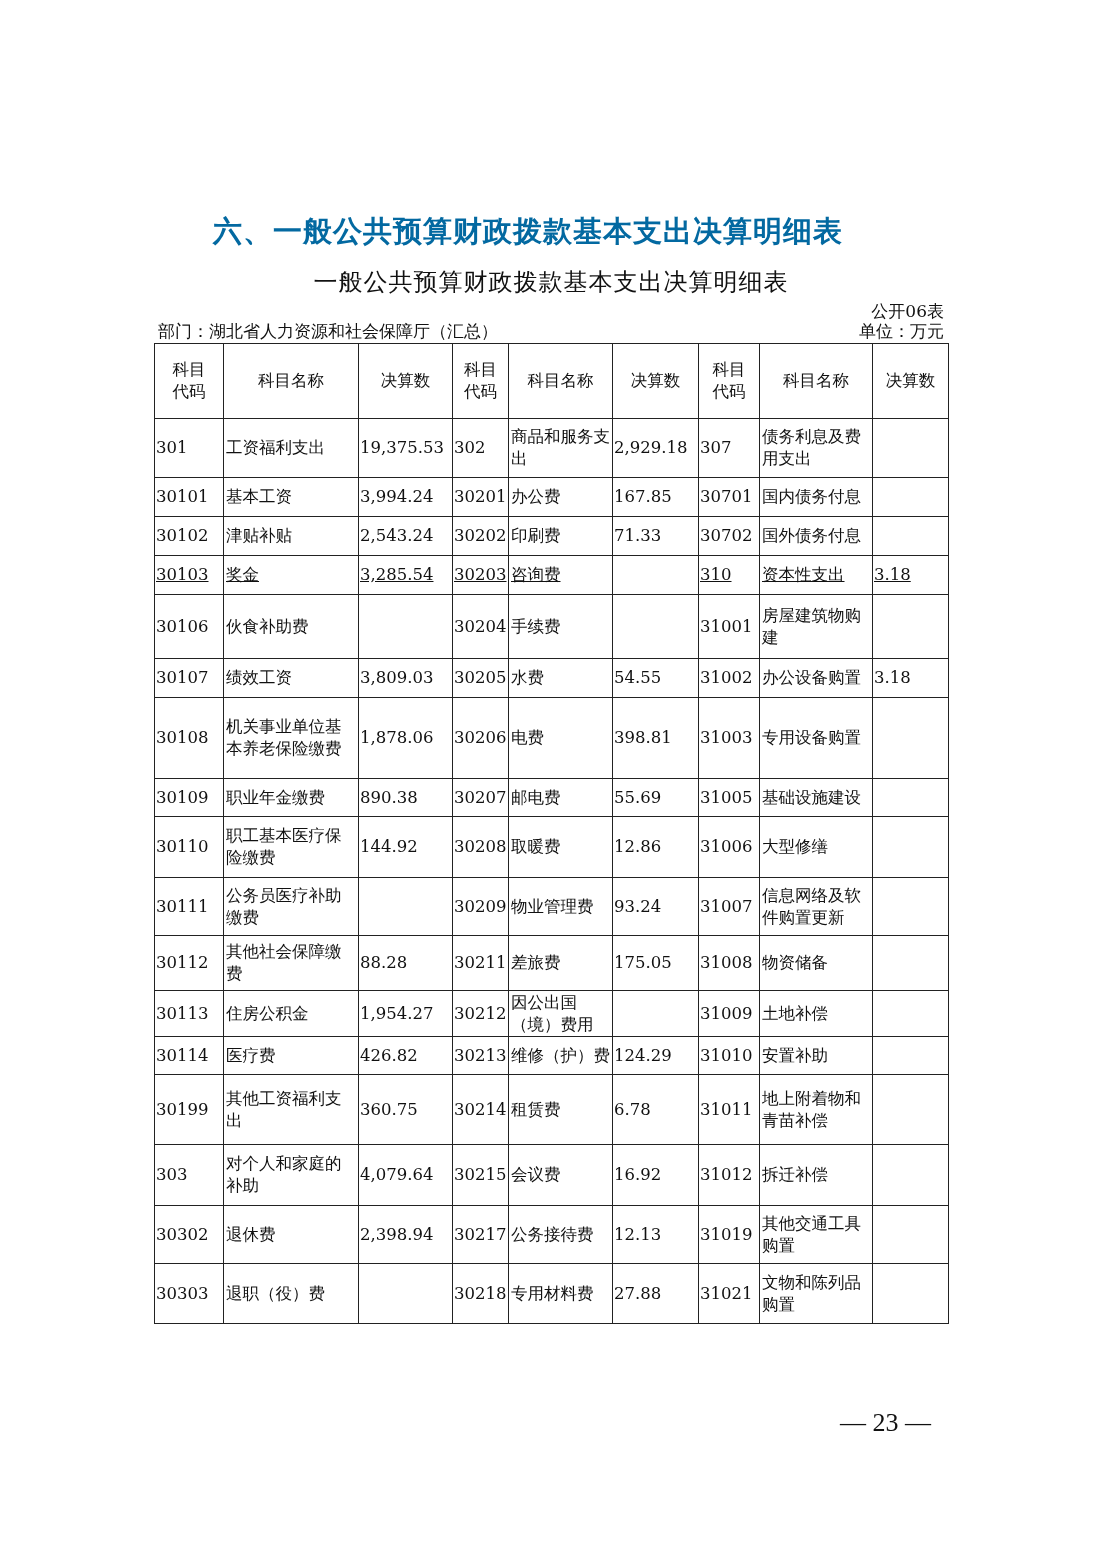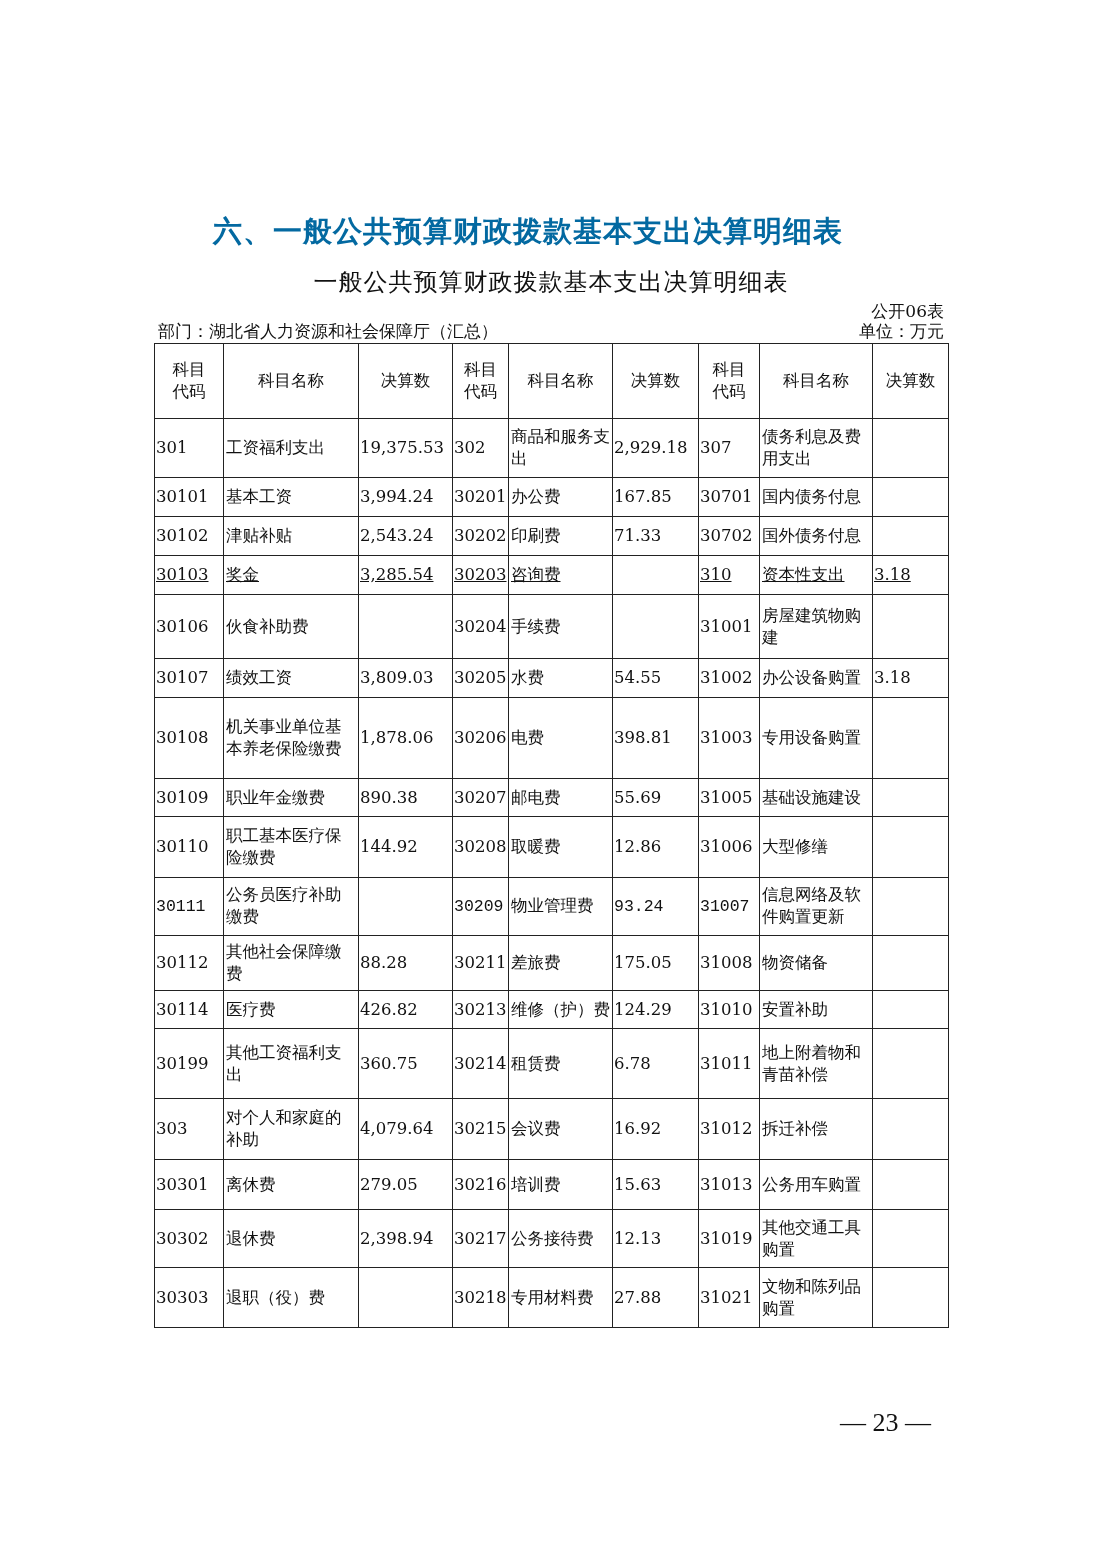--- a/index.html
+++ b/index.html
@@ -151,21 +151,21 @@
         <td class="code">30110</td>
         <td class="name">职工基本医疗保险缴费</td>
         <td class="amt">144.92</td>
         <td class="code">30208</td>
         <td class="name">取暖费</td>
         <td class="amt">12.86</td>
         <td class="code">31006</td>
         <td class="name">大型修缮</td>
         <td class="amt"></td>
       </tr>
-      <tr style="height: 58px; font-family: Liberation Mono, monospace;">
+      <tr style="height: 58px;">
         <td class="code">30111</td>
         <td class="name">公务员医疗补助缴费</td>
         <td class="amt"></td>
         <td class="code">30209</td>
         <td class="name">物业管理费</td>
         <td class="amt">93.24</td>
         <td class="code">31007</td>
         <td class="name">信息网络及软件购置更新</td>
         <td class="amt"></td>
       </tr>
@@ -173,20 +173,31 @@
         <td class="code">30112</td>
         <td class="name">其他社会保障缴费</td>
         <td class="amt">88.28</td>
         <td class="code">30211</td>
         <td class="name">差旅费</td>
         <td class="amt">175.05</td>
         <td class="code">31008</td>
         <td class="name">物资储备</td>
         <td class="amt"></td>
       </tr>
+      <tr style="height: 46px;">
+        <td class="code">30113</td>
+        <td class="name">住房公积金</td>
+        <td class="amt">1,954.27</td>
+        <td class="code">30212</td>
+        <td class="name">因公出国（境）费用</td>
+        <td class="amt"></td>
+        <td class="code">31009</td>
+        <td class="name">土地补偿</td>
+        <td class="amt"></td>
+      </tr>
       <tr style="height: 38px;">
         <td class="code">30114</td>
         <td class="name">医疗费</td>
         <td class="amt">426.82</td>
         <td class="code">30213</td>
         <td class="name">维修（护）费</td>
         <td class="amt">124.29</td>
         <td class="code">31010</td>
         <td class="name">安置补助</td>
         <td class="amt"></td>
@@ -206,31 +217,20 @@
         <td class="code">303</td>
         <td class="name">对个人和家庭的补助</td>
         <td class="amt">4,079.64</td>
         <td class="code">30215</td>
         <td class="name">会议费</td>
         <td class="amt">16.92</td>
         <td class="code">31012</td>
         <td class="name">拆迁补偿</td>
         <td class="amt"></td>
       </tr>
-      <tr style="height: 50px;">
-        <td class="code">30301</td>
-        <td class="name">离休费</td>
-        <td class="amt">279.05</td>
-        <td class="code">30216</td>
-        <td class="name">培训费</td>
-        <td class="amt">15.63</td>
-        <td class="code">31013</td>
-        <td class="name">公务用车购置</td>
-        <td class="amt"></td>
-      </tr>
       <tr style="height: 58px;">
         <td class="code">30302</td>
         <td class="name">退休费</td>
         <td class="amt">2,398.94</td>
         <td class="code">30217</td>
         <td class="name">公务接待费</td>
         <td class="amt">12.13</td>
         <td class="code">31019</td>
         <td class="name">其他交通工具购置</td>
         <td class="amt"></td>

